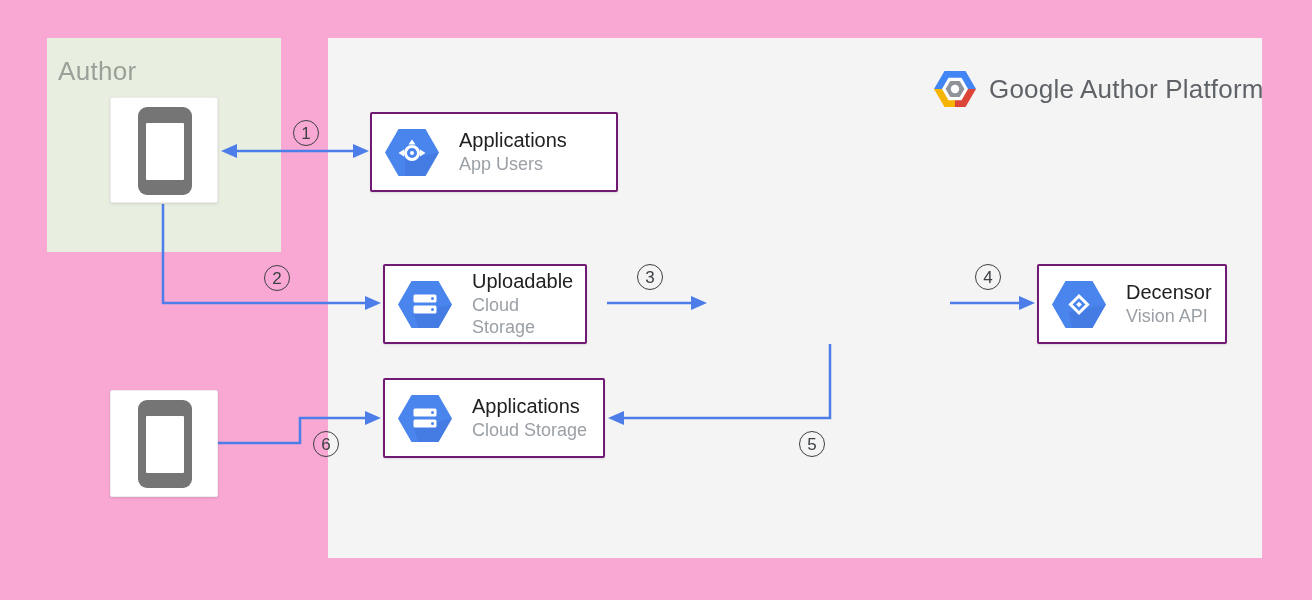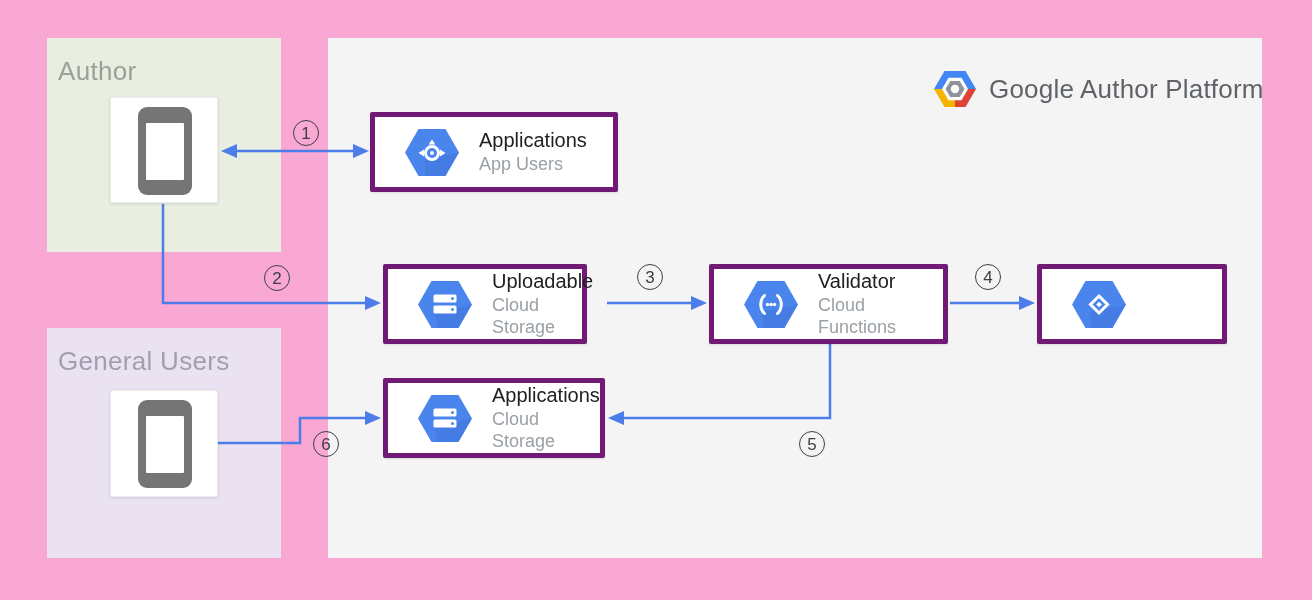--- a/index.html
+++ b/index.html
@@ -20,23 +20,23 @@
 
   
   .device-card { position:absolute; width:108px; background:#ffffff; border:1px solid #ececec;
                  border-radius:2px; box-shadow:0 1px 3px rgba(0,0,0,.12); }
   .device-author { left:110px; top:97px;  height:106px; }
   .device-users  { left:110px; top:390px; height:107px; }
   .phone { position:absolute; left:27px; top:9px; width:54px; height:88px; background:#757575; border-radius:9px; }
   .phone .screen { position:absolute; left:8px; right:8px; top:16px; bottom:15px; background:#ffffff; border-radius:1px; }
 
   
-  .service-card { position:absolute; height:80px; background:#ffffff; border:5px solid #701a75;
+  .service-card { position:absolute; height:80px; background:#ffffff; border:2px solid #701a75;
                   border-radius:2px; box-shadow:0 1px 2px rgba(0,0,0,.10);
-                  display:flex; align-items:center; padding-left:30px; gap:20px; }
+                  display:flex; align-items:center; padding-left:13px; gap:20px; }
   .card-applications { left:370px;  top:112px; width:248px; }
   .card-uploadable   { left:383px;  top:264px; width:204px; }
   .card-validator    { left:709px;  top:264px; width:239px; }
   .card-decensor     { left:1037px; top:264px; width:190px; }
   .card-distribution { left:383px;  top:378px; width:222px; }
   .service-text { display:flex; flex-direction:column; gap:2px; }
   .service-title { font-size:20px; color:#212121; line-height:1.2; }
   .service-subtitle { font-size:18px; color:#9aa0a6; line-height:1.2; }
   .hex-icon { flex:0 0 auto; display:block; }
 
@@ -61,23 +61,20 @@
 <body>
 
 <div class="stage">
 
   <div class="panel"></div>
 
   <div class="zone zone-author">
     <div class="zone-label">Author</div>
   </div>
 
-  <div class="zone zone-users">
-    <div class="zone-label">General Users</div>
-  </div>
 
   <svg class="arrows" width="1312" height="600" viewBox="0 0 1312 600">
     <g stroke="#4c7de8" stroke-width="2.5" fill="none">
       <line x1="235" y1="151" x2="355" y2="151"></line>
       <polyline points="163,204 163,303 367,303"></polyline>
       <line x1="607" y1="303" x2="693" y2="303"></line>
       <line x1="950" y1="303" x2="1021" y2="303"></line>
       <polyline points="830,344 830,418 622,418"></polyline>
       <polyline points="218,443 300,443 300,418 367,418"></polyline>
     </g>
@@ -128,43 +125,32 @@
       <rect x="15.5" y="24.5" width="23" height="8" rx="1.5" fill="#ffffff"></rect>
       <circle cx="34.5" cy="17.5" r="1.5" fill="#4a85ee"></circle>
       <circle cx="34.5" cy="28.5" r="1.5" fill="#4a85ee"></circle>
     </svg>
     <div class="service-text">
       <div class="service-title">Uploadable</div>
       <div class="service-subtitle">Cloud Storage</div>
     </div>
   </div>
 
-  <div class="service-card card-validator">
-    <svg class="hex-icon" width="54" height="47" viewBox="0 0 54 47">
-      <polygon points="0,23.5 13.5,0 40.5,0 54,23.5 40.5,47 13.5,47" fill="#4a85ee"></polygon>
-      <polygon points="18,31 54,23.5 40.5,47 20,47" fill="#3a6cd0" opacity="0.35"></polygon>
-      <path d="M 20.5 14.5 C 15.5 19 15.5 28 20.5 32.5" stroke="#ffffff" stroke-width="3" fill="none" stroke-linecap="round"></path>
-      <path d="M 33.5 14.5 C 38.5 19 38.5 28 33.5 32.5" stroke="#ffffff" stroke-width="3" fill="none" stroke-linecap="round"></path>
-      <circle cx="23.5" cy="23.5" r="1.7" fill="#ffffff"></circle>
-      <circle cx="27" cy="23.5" r="1.7" fill="#ffffff"></circle>
-      <circle cx="30.5" cy="23.5" r="1.7" fill="#ffffff"></circle>
-    </svg>
-    <div class="service-text">
-      <div class="service-title">Validator</div>
-      <div class="service-subtitle">Cloud Functions</div>
-    </div>
-  </div>
 
   <div class="service-card card-decensor">
     <svg class="hex-icon" width="54" height="47" viewBox="0 0 54 47">
       <polygon points="0,23.5 13.5,0 40.5,0 54,23.5 40.5,47 13.5,47" fill="#4a85ee"></polygon>
       <polygon points="17,31 54,23.5 40.5,47 20,47" fill="#3a6cd0" opacity="0.35"></polygon>
       <polygon points="27,15 35.5,23.5 27,32 18.5,23.5" stroke="#ffffff" stroke-width="3" fill="none" stroke-linejoin="miter"></polygon>
       <polygon points="27,20.8 29.9,23.5 27,26.2 24.1,23.5" fill="#ffffff"></polygon>
     </svg>
+    <div class="service-text">
+      <div class="service-title">Decensor</div>
+      <div class="service-subtitle">Vision API</div>
+    </div>
   </div>
 
   <div class="service-card card-distribution">
     <svg class="hex-icon" width="54" height="47" viewBox="0 0 54 47">
       <polygon points="0,23.5 13.5,0 40.5,0 54,23.5 40.5,47 13.5,47" fill="#4a85ee"></polygon>
       <polygon points="16,32 54,23.5 40.5,47 20,47" fill="#3a6cd0" opacity="0.35"></polygon>
       <rect x="15.5" y="13.5" width="23" height="8" rx="1.5" fill="#ffffff"></rect>
       <rect x="15.5" y="24.5" width="23" height="8" rx="1.5" fill="#ffffff"></rect>
       <circle cx="34.5" cy="17.5" r="1.5" fill="#4a85ee"></circle>
       <circle cx="34.5" cy="28.5" r="1.5" fill="#4a85ee"></circle>

